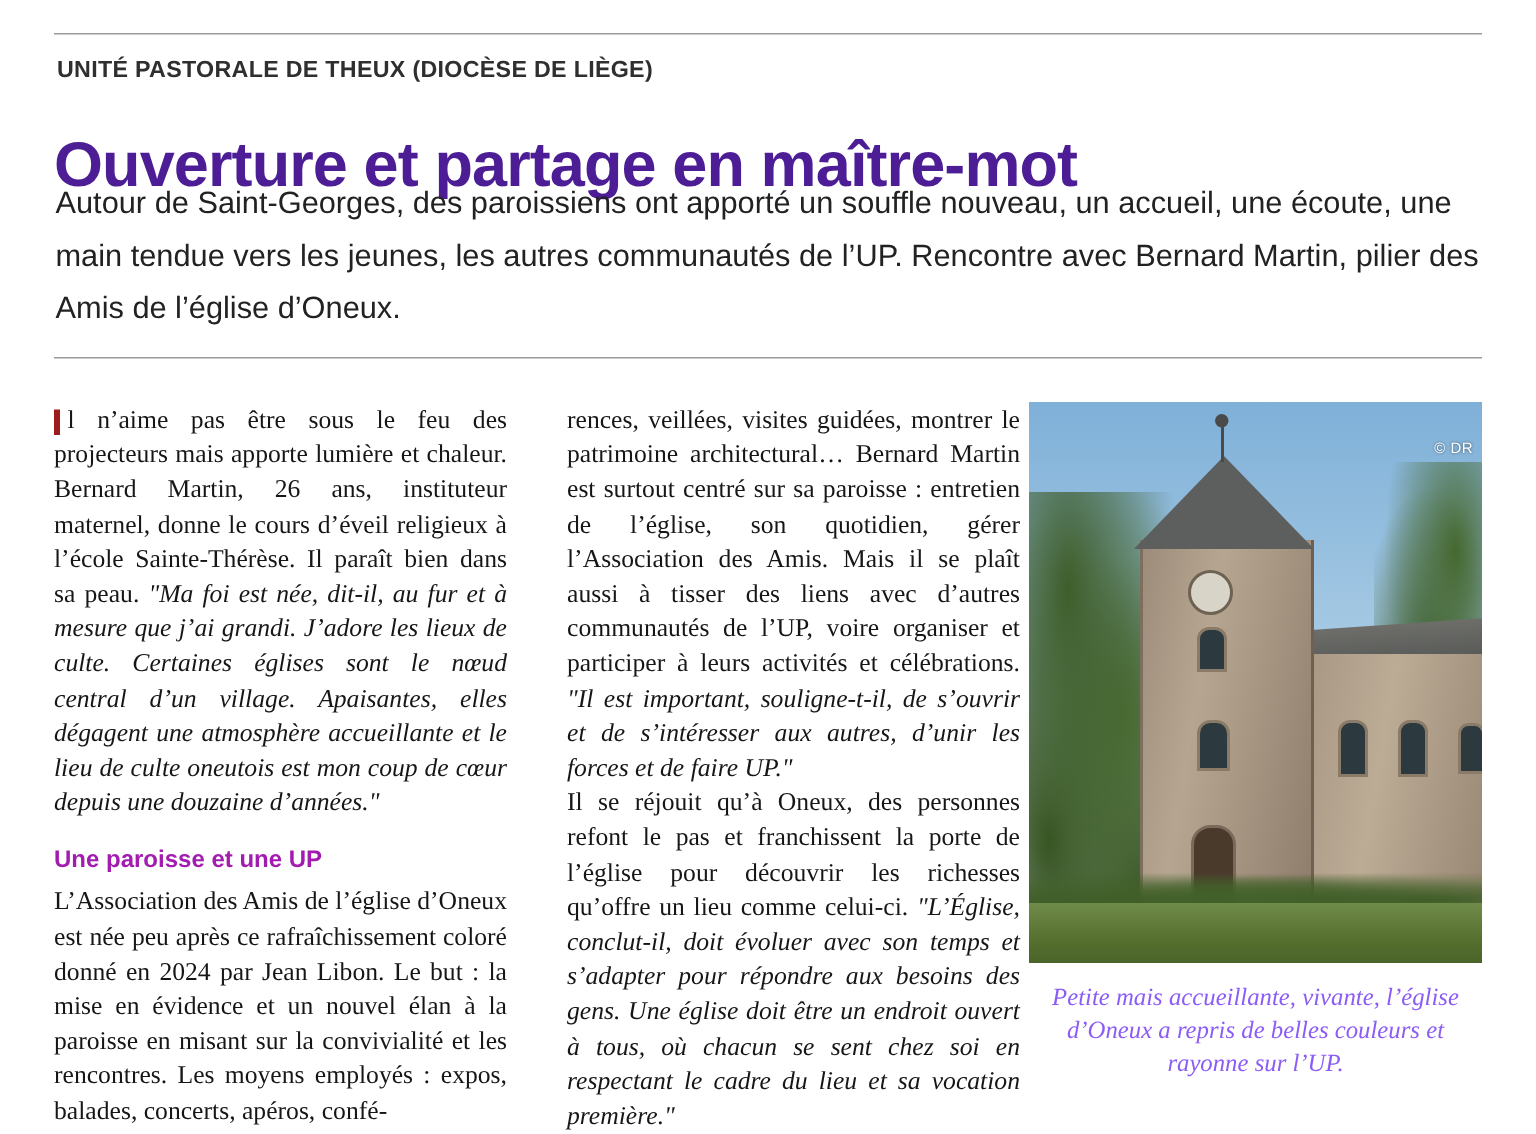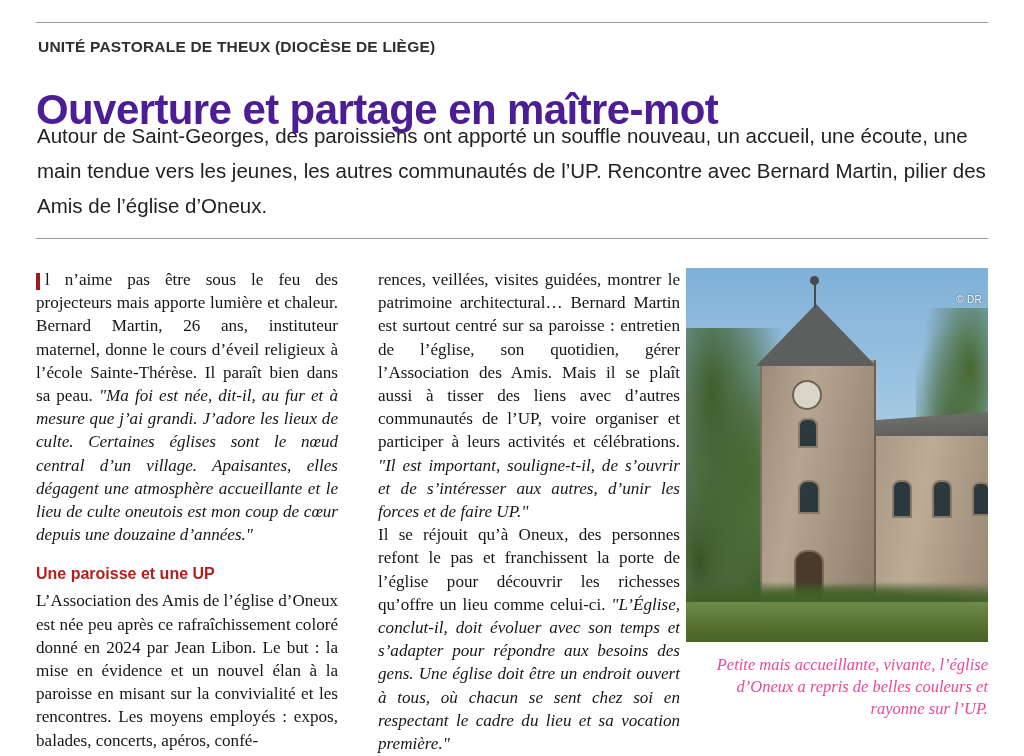--- a/index.html
+++ b/index.html
@@ -100,21 +100,21 @@
     width: 4px;
     height: 17px;
     background: #9e1b1b;
     margin: 5px 5px 0 0;
   }
 
   .subhead {
     font-family: "Liberation Sans", sans-serif;
     font-weight: bold;
     font-size: 16px;
-    color: #b91c1c;
+    color: #a21caf;
     margin: 18px 0 5px 0;
     line-height: 20px;
   }
 
   em, .ital { font-style: italic; }
 
   .photo-wrap {
     position: absolute;
     left: 650px;
     top: 0;
@@ -265,25 +265,25 @@
     font-family: "Liberation Sans", sans-serif;
     font-size: 10px;
     color: #ffffff;
     letter-spacing: 0.3px;
     text-shadow: 0 0 2px rgba(0,0,0,0.6);
     margin-top: 20px;
   }
   .caption {
     margin-top: 12px;
     width: 302px;
-    text-align: right;
+    text-align: center;
     font-style: italic;
     font-size: 16.5px;
     line-height: 22px;
-    color: #ec4899;
+    color: #8b5cf6;
   }
 </style>
 </head>
 <body>
 
 <div class="page">
 
   <div class="top-rule"></div>
 
   <div class="kicker">UNITÉ PASTORALE DE THEUX (DIOCÈSE DE LIÈGE)</div>

